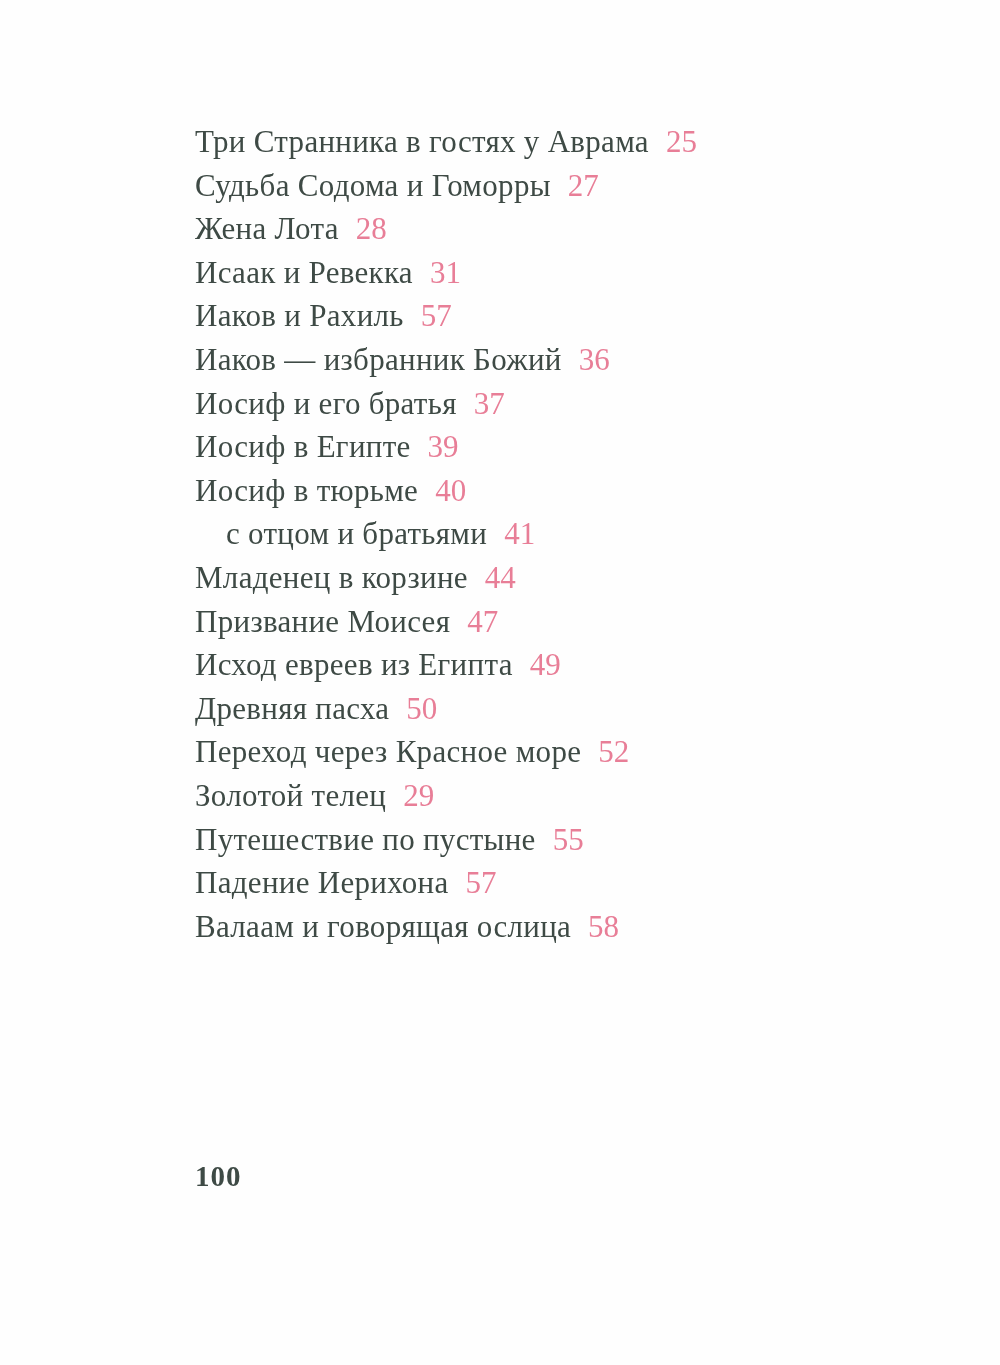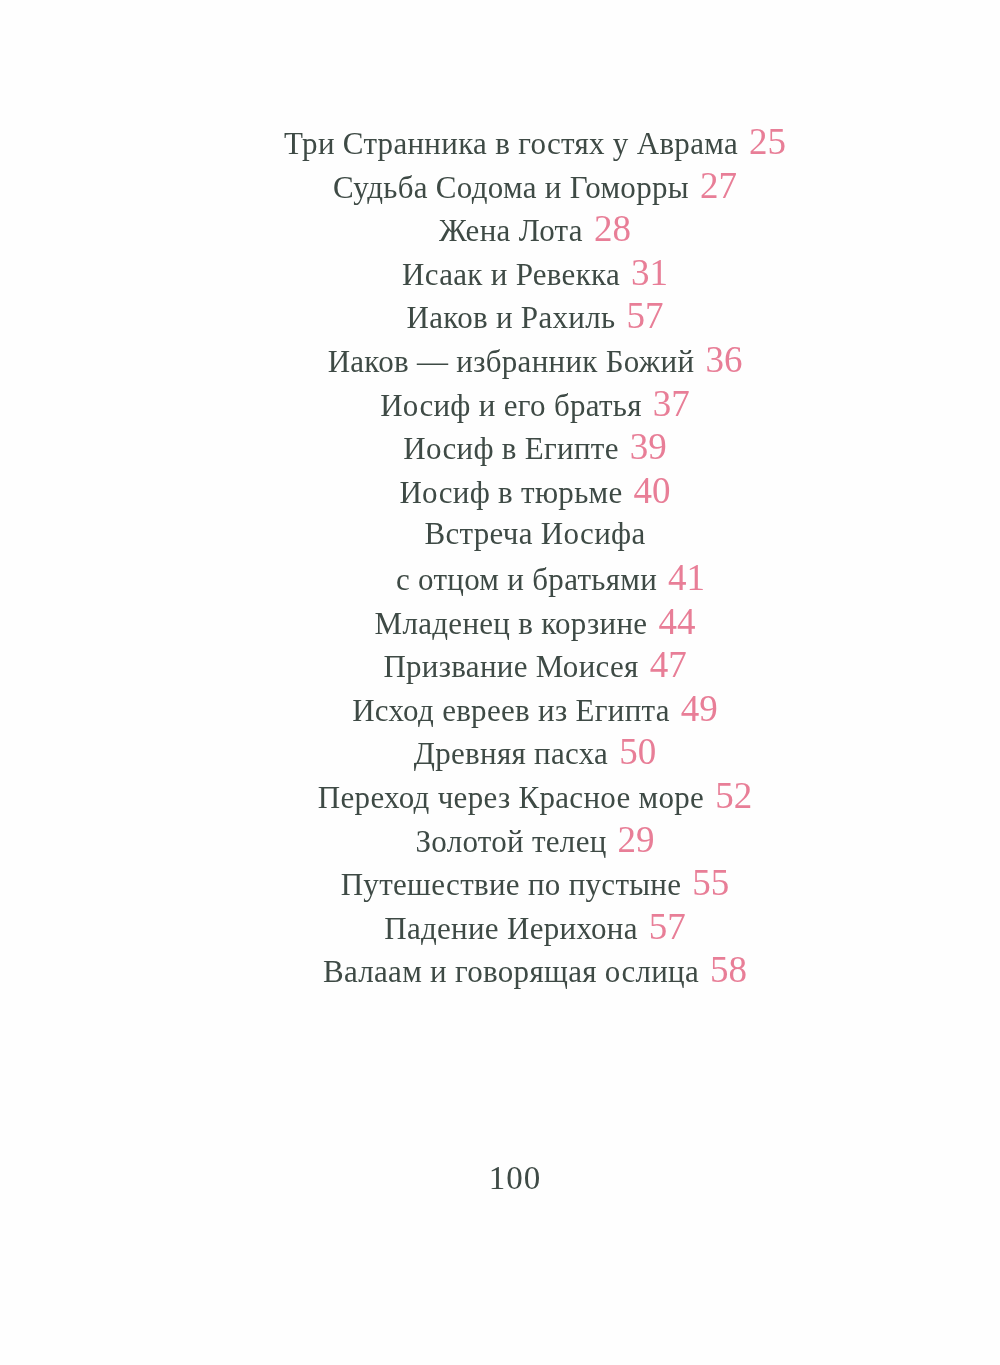--- a/index.html
+++ b/index.html
@@ -16,50 +16,50 @@
     overflow: hidden;
   }
   .toc {
     position: absolute;
     left: 195px;
     top: 120px;
     width: 640px;
   }
   .toc-line {
     display: flex;
-    justify-content: center;
+    justify-content: flex-start;
     align-items: baseline;
     height: 43.6px;
     line-height: 43.6px;
     white-space: nowrap;
-    margin-left: 40px;
   }
   .toc-title {
     font-size: 31px;
     color: var(--text-color, #3e4a45);
     letter-spacing: 0.3px;
   }
   .toc-title.indented {
     padding-left: 31px;
   }
   .toc-page {
-    font-size: 37px;
+    font-size: 31px;
     color: var(--num-color, #e87e97);
     text-align: right;
     min-width: 48px;
   }
   .footer {
     position: absolute;
     left: 195px;
     top: 1160px;
     width: 640px;
-    text-align: center;
-    font-size: 33px;
+    text-align: left;
+    font-size: 29px;
     color: var(--text-color, #3e4a45);
     letter-spacing: 1px;
+    font-weight: bold;
   }
 </style>
 </head>
 <body>
 
 <div class="page" style="background: rgb(254, 254, 254);">
   <div class="toc" id="toc-list">
       <div class="toc-line">
         <span class="toc-title">Три Странника в гостях у Аврама</span>
         <span class="toc-page">25</span>
@@ -88,23 +88,20 @@
         <span class="toc-title">Иосиф и его братья</span>
         <span class="toc-page">37</span>
       </div>
       <div class="toc-line">
         <span class="toc-title">Иосиф в Египте</span>
         <span class="toc-page">39</span>
       </div>
       <div class="toc-line">
         <span class="toc-title">Иосиф в тюрьме</span>
         <span class="toc-page">40</span>
-      </div>
-      <div class="toc-line">
-        <span class="toc-title">Встреча Иосифа</span>
       </div>
       <div class="toc-line">
         <span class="toc-title indented">с отцом и братьями</span>
         <span class="toc-page">41</span>
       </div>
       <div class="toc-line">
         <span class="toc-title">Младенец в корзине</span>
         <span class="toc-page">44</span>
       </div>
       <div class="toc-line">

